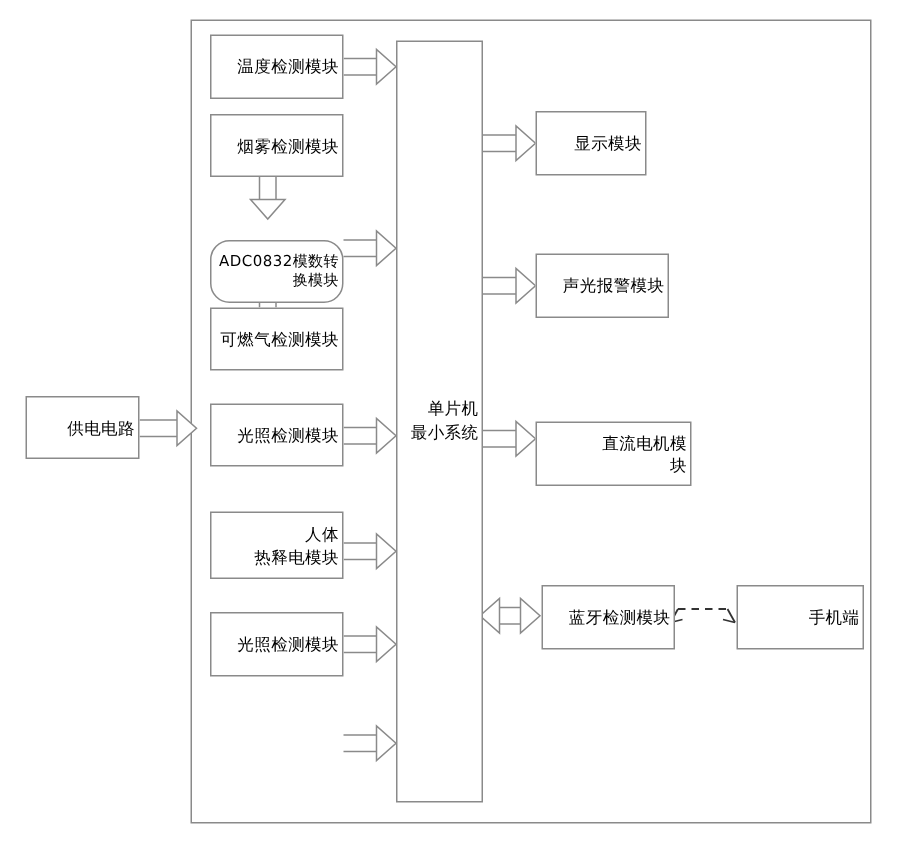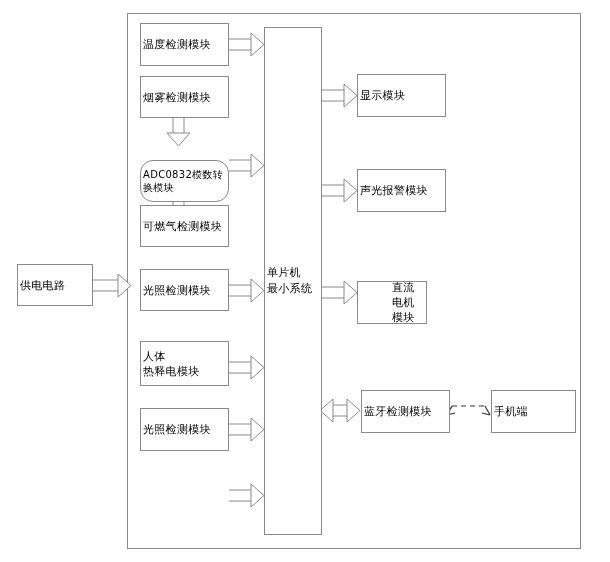--- a/index.html
+++ b/index.html
@@ -16,21 +16,21 @@
   }
   
   .box{
     position:absolute;
     box-sizing:border-box;
     border:1px solid #8a8a8a;
     background:#ffffff;
     display:flex;
     align-items:center;
     justify-content:center;
-    text-align:left;
+    text-align:right;
     color:#000000;
     font-size:11px;
     line-height:15px;
     letter-spacing:0.3px;
     z-index:4;
   }
   .box .lbl{
     display:block;
     width:100%;
     white-space:pre-line;
@@ -212,29 +212,29 @@
   <div class="box" style="left:140px; top:408px; width:89px; height:43px;">
     <span class="lbl">光照检测模块</span>
   </div>
 
 
   <div class="box mcu" style="left:264px; top:17px; width:58px; height:508px;">
     <span class="lbl">单片机
 最小系统</span>
   </div>
 
-  <div class="box" style="left:357px; top:74px; width:89px; height:43px;">
+  <div class="box" style="left:357px; top:74px; width:74px; height:43px;">
     <span class="lbl">显示模块</span>
   </div>
 
   <div class="box" style="left:357px; top:169px; width:89px; height:43px;">
     <span class="lbl">声光报警模块</span>
   </div>
 
-  <div class="box" style="left:357px; top:281px; width:70px; height:43px;padding-left:32px;">
+  <div class="box" style="left:357px; top:281px; width:104px; height:43px;padding-left:32px;">
     <span class="lbl">直流电机模块</span>
   </div>
 
   <div class="box" style="left:361px; top:390px; width:89px; height:43px;">
     <span class="lbl">蓝牙检测模块</span>
   </div>
 
   <div class="box" style="left:491px; top:390px; width:85px; height:43px;">
     <span class="lbl">手机端</span>
   </div>

